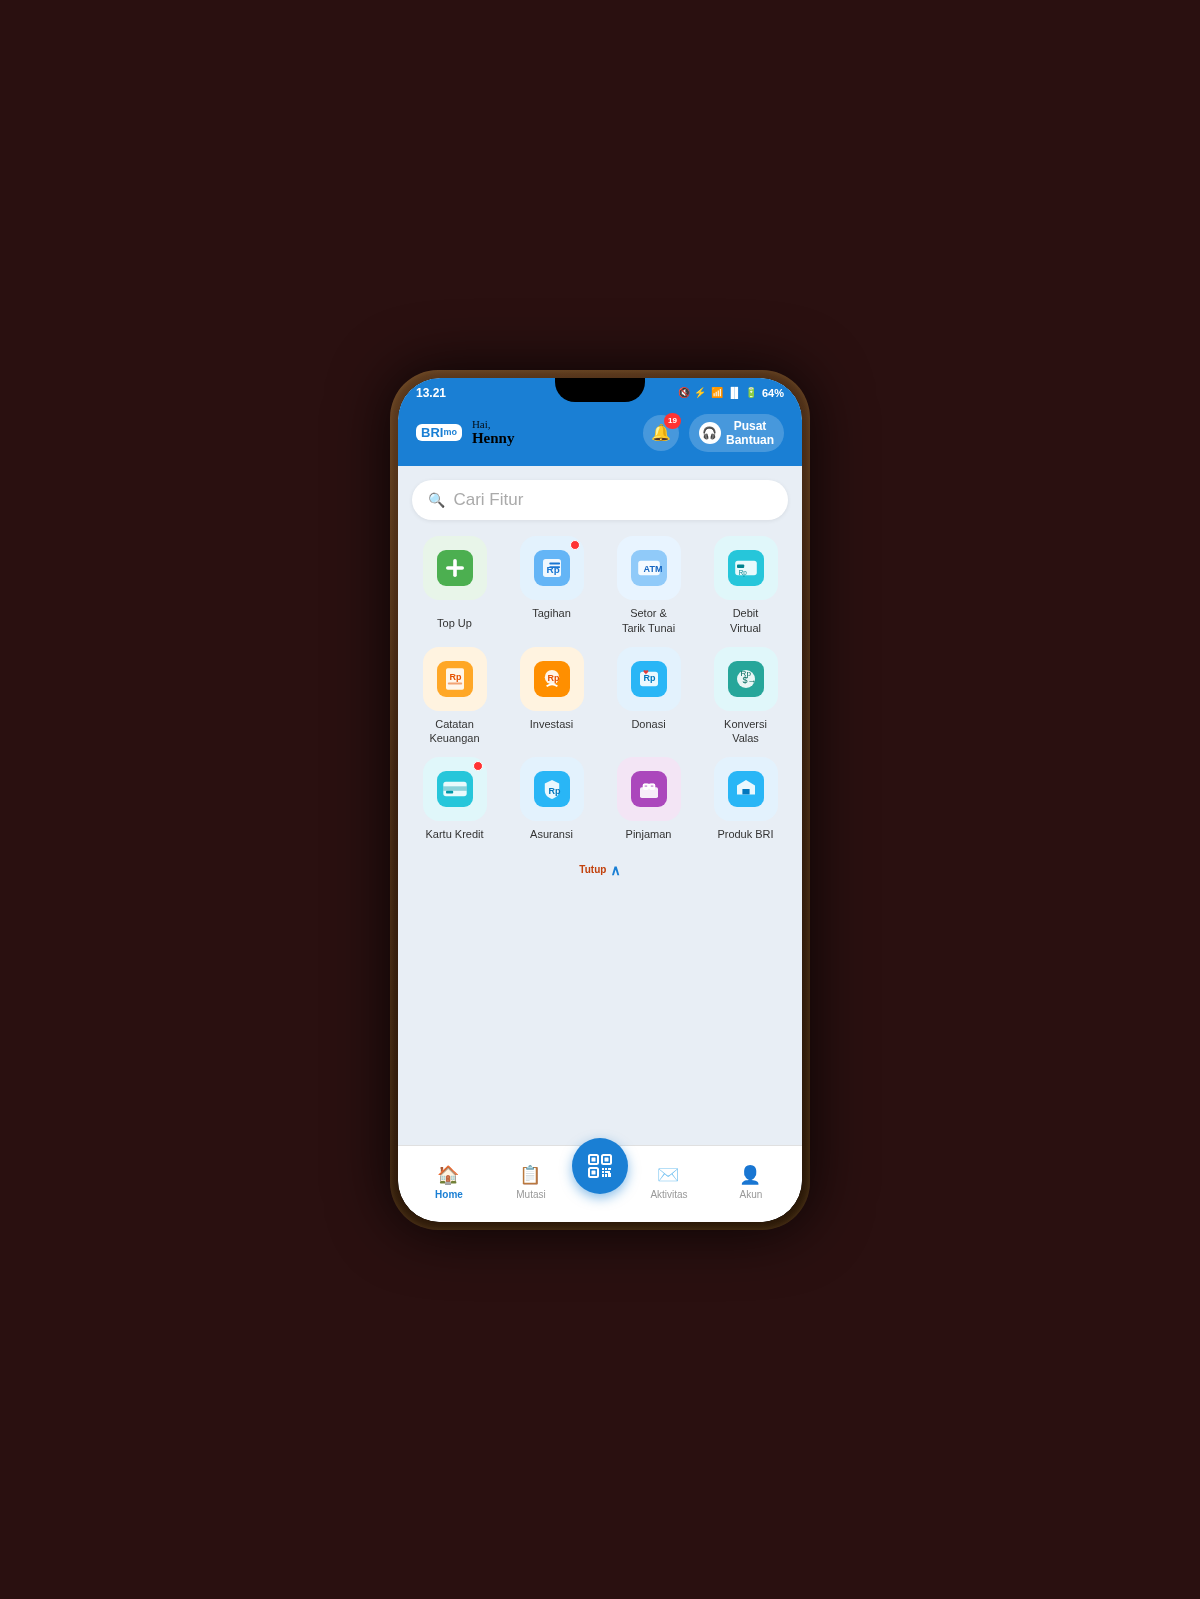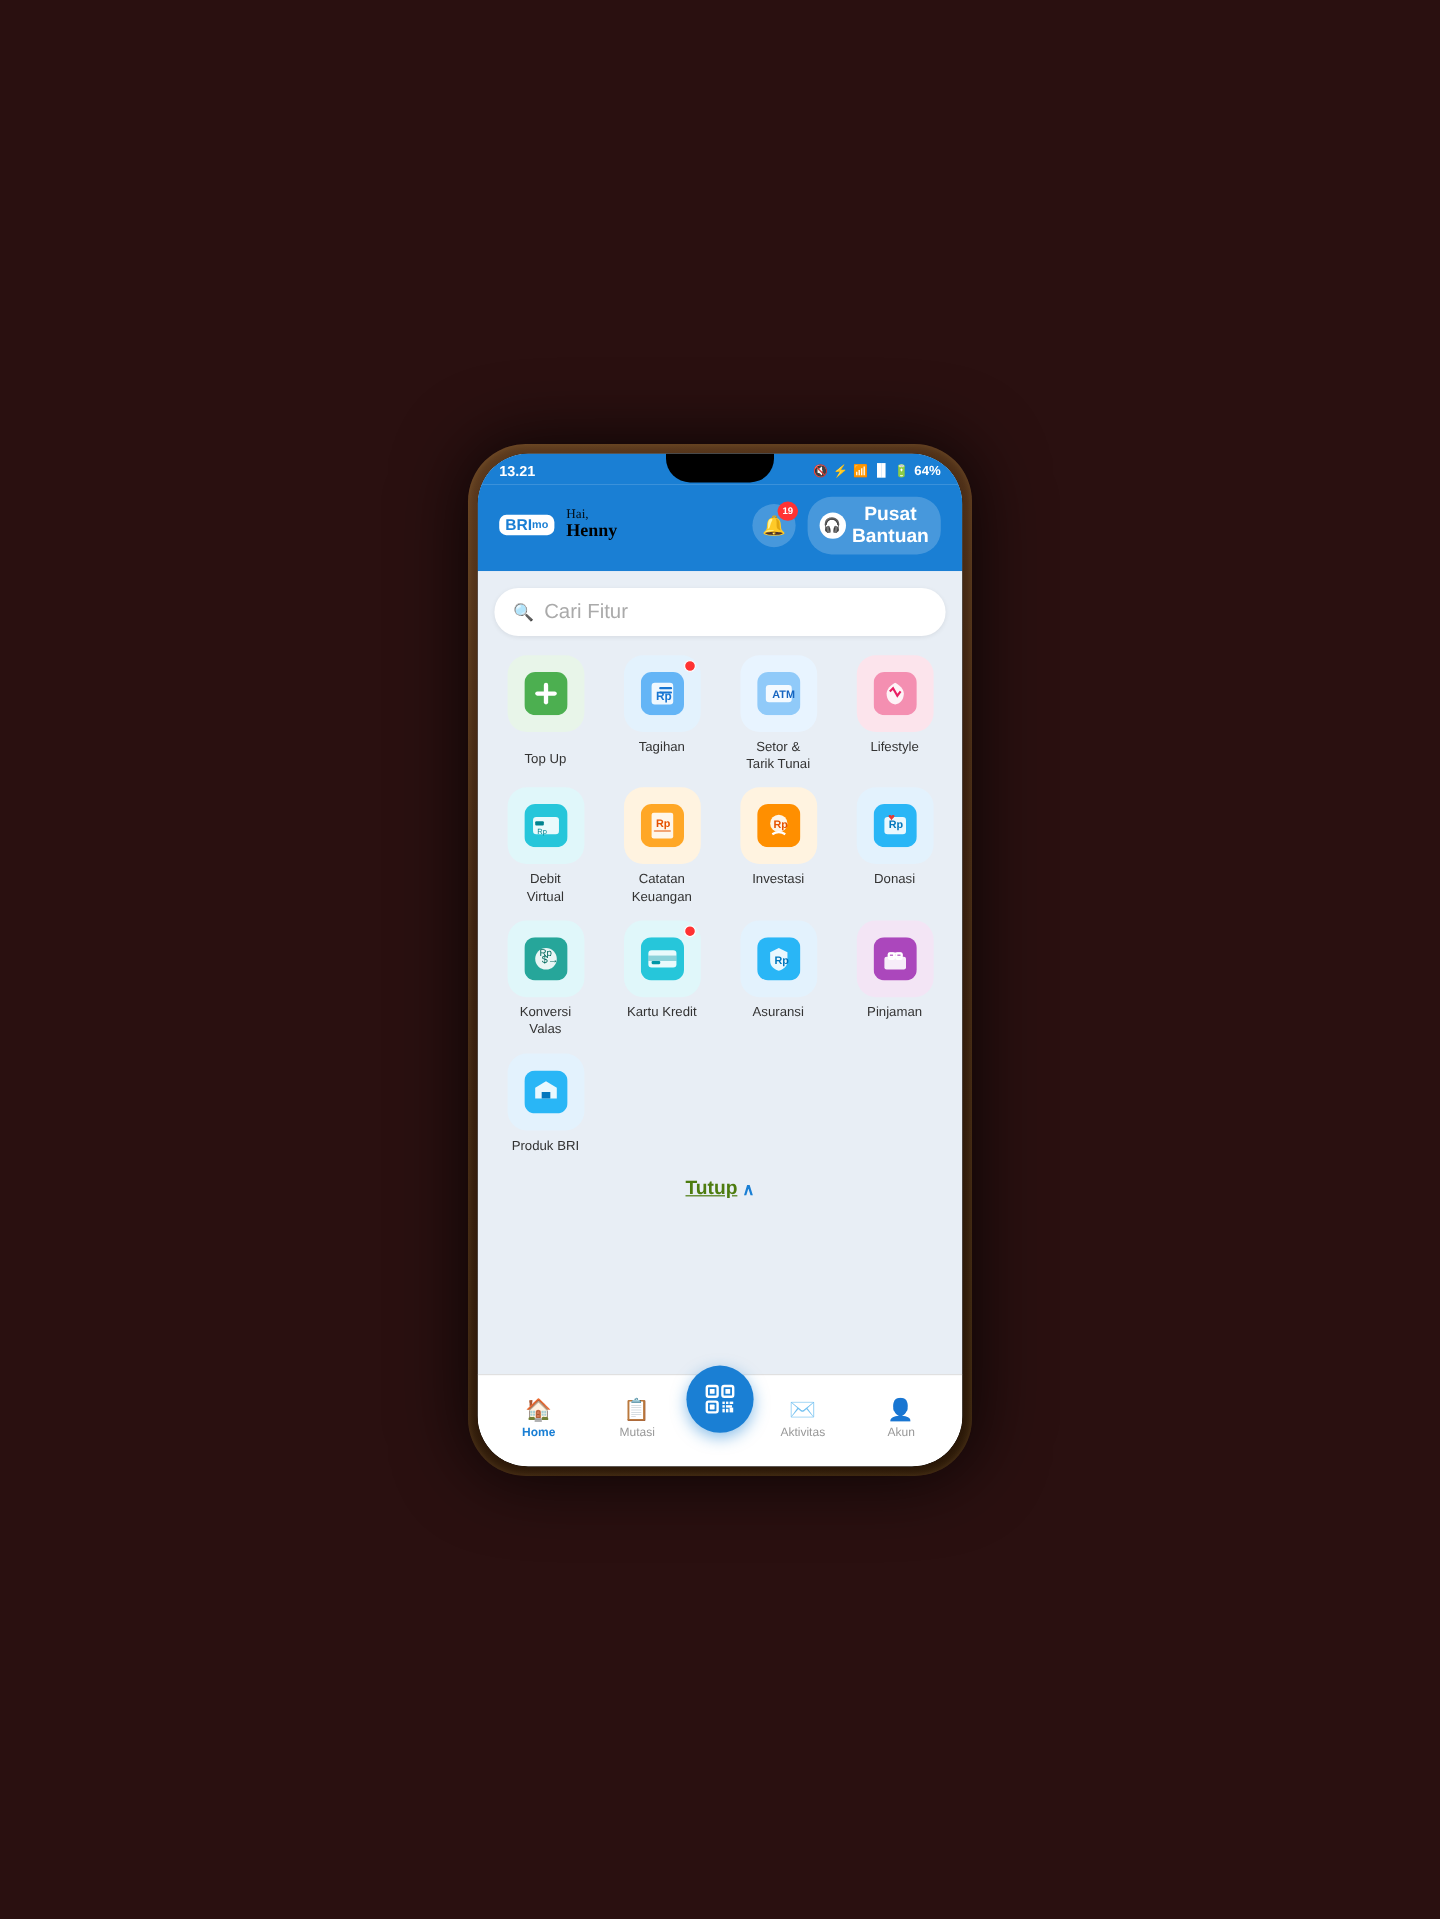--- a/index.html
+++ b/index.html
@@ -184,21 +184,21 @@
       border-radius: 50%;
       display: flex;
       align-items: center;
       justify-content: center;
       font-size: 12px;
       color: #1a7fd4;
     }
 
     .pusat-bantuan-text {
       color: white;
-      font-size: 16px;
+      font-size: 12px;
       font-weight: 600;
       text-align: center;
       line-height: 1.2;
     }
 
     
     .main-content {
       flex: 1;
       background: #e8eef5;
       overflow-y: auto;
@@ -288,24 +288,23 @@
       text-align: center;
       padding: 10px 0 6px 0;
       display: flex;
       align-items: center;
       justify-content: center;
       gap: 4px;
       cursor: pointer;
     }
 
     .tutup-text {
-      color: #4d7c0f;
-      font-size: 16px;
+      color: #c2410c;
+      font-size: 10px;
       font-weight: 700;
-      text-decoration: underline;
     }
 
     
     .bottom-nav {
       background: white;
       display: flex;
       justify-content: space-around;
       align-items: center;
       padding: 8px 10px 12px 10px;
       flex-shrink: 0;
@@ -434,30 +433,20 @@
             <div class="feature-item">
               <div class="feature-icon-wrap white-blue" style="background: rgb(232, 244, 255);">
                 <svg viewBox="0 0 40 40" class="icon-svg">
                   <rect width="40" height="40" rx="10" fill="#90caf9"></rect>
                   <rect x="8" y="12" width="24" height="16" rx="3" fill="white" opacity="0.9"></rect>
                   <text x="14" y="24" font-size="10" font-weight="bold" fill="#1565c0">ATM</text>
                 </svg>
               </div>
               <span class="feature-label" style="white-space: pre-line;">Setor &amp;
 Tarik Tunai</span>
-            </div>
-            <div class="feature-item">
-              <div class="feature-icon-wrap pink" style="background: rgb(252, 228, 236);">
-                <svg viewBox="0 0 40 40" class="icon-svg">
-                  <rect width="40" height="40" rx="10" fill="#f48fb1"></rect>
-                  <path d="M12 20 C12 14 20 10 20 10 C20 10 28 14 28 20 C28 26 24 30 20 30 C16 30 12 26 12 20Z" fill="white" opacity="0.9"></path>
-                  <path d="M15 18 L18 15 L22 22 L25 18" stroke="#e91e63" stroke-width="2" fill="none"></path>
-                </svg>
-              </div>
-              <span class="feature-label" style="white-space: pre-line;">Lifestyle</span>
             </div>
             <div class="feature-item">
               <div class="feature-icon-wrap lightblue" style="background: rgb(224, 247, 250);">
                 <svg viewBox="0 0 40 40" class="icon-svg">
                   <rect width="40" height="40" rx="10" fill="#26c6da"></rect>
                   <rect x="8" y="12" width="24" height="16" rx="3" fill="white" opacity="0.9"></rect>
                   <rect x="10" y="16" width="8" height="4" rx="1" fill="#00838f"></rect>
                   <text x="12" y="28" font-size="7" fill="#00838f">Rp</text>
                 </svg>
               </div>

